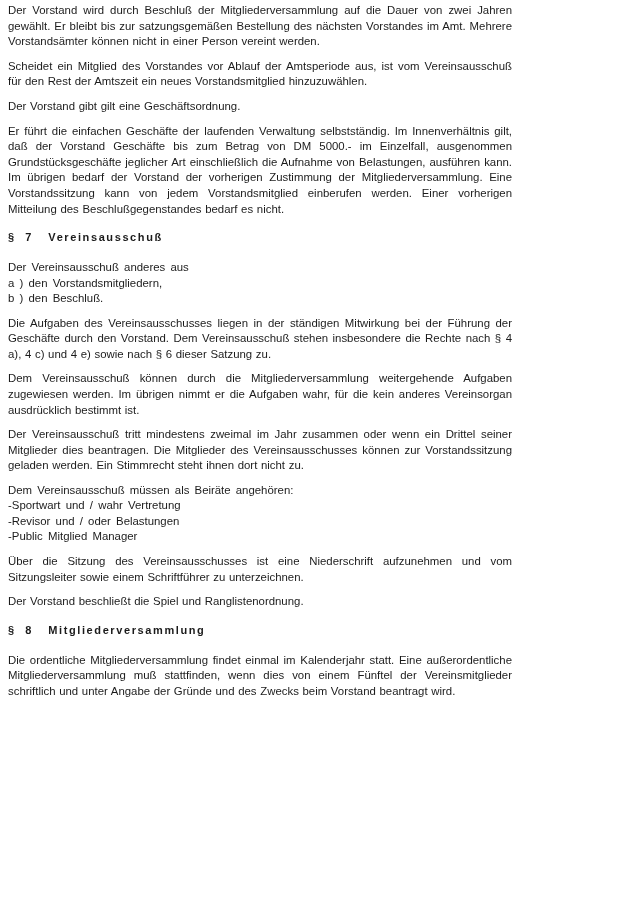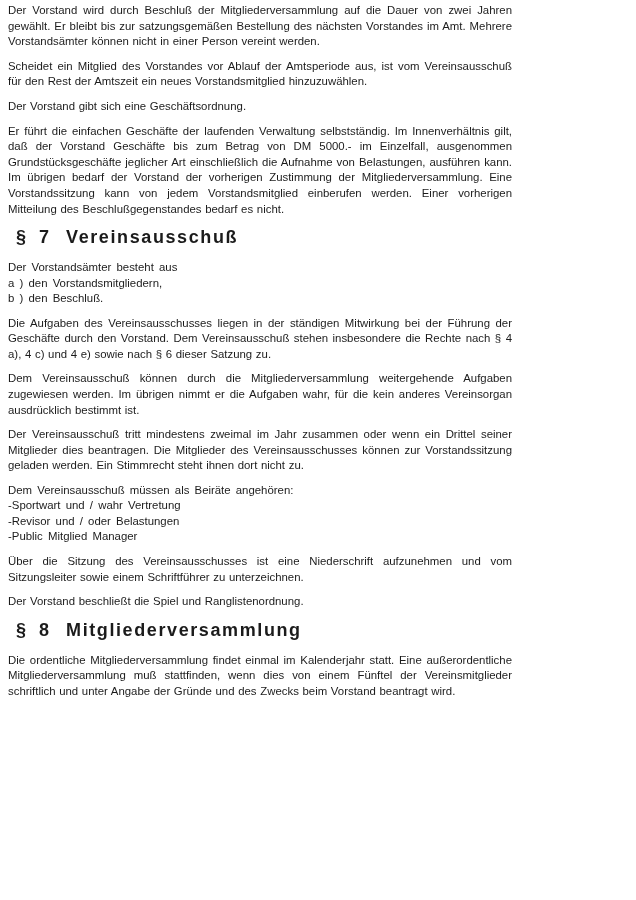--- a/index.html
+++ b/index.html
@@ -34,22 +34,22 @@
     margin: 0 0 9px 0;
     font-size: 11.4px;
     line-height: 15.5px;
     word-spacing: 2px;
   }
   .lines .line {
     display: block;
     white-space: pre;
   }
   .heading {
-    margin: 13px 0 16px 8px;
-    font-size: 18px;
+    margin: 13px 0 16px 0;
+    font-size: 11px;
     font-weight: bold;
     line-height: 14px;
   }
   .heading .sec-num {
     word-spacing: 6px;
     margin-right: 16px;
     letter-spacing: 1px;
   }
   .heading .sec-title {
     letter-spacing: 1.6px;
@@ -57,30 +57,30 @@
 </style>
 </head>
 <body>
 
 <div class="doc">
 
   <p class="para">Der Vorstand wird durch Beschluß der Mitgliederversammlung auf die Dauer von zwei Jahren gewählt. Er bleibt bis zur satzungsgemäßen Bestellung des nächsten Vorstandes im Amt. Mehrere Vorstandsämter können nicht in einer Person vereint werden.</p>
 
   <p class="para">Scheidet ein Mitglied des Vorstandes vor Ablauf der Amtsperiode aus, ist vom Vereinsausschuß für den Rest der Amtszeit ein neues Vorstandsmitglied hinzuzuwählen.</p>
 
-  <p class="para">Der Vorstand gibt sich eine Geschäftsordnung.</p>
+  <p class="para">Der Vorstand gibt gilt eine Geschäftsordnung.</p>
 
   <p class="para">Er führt die einfachen Geschäfte der laufenden Verwaltung selbstständig. Im Innenverhältnis gilt, daß der Vorstand Geschäfte bis zum Betrag von DM 5000.- im Einzelfall, ausgenommen Grundstücksgeschäfte jeglicher Art einschließlich die Aufnahme von Belastungen, ausführen kann. Im übrigen bedarf der Vorstand der vorherigen Zustimmung der Mitgliederversammlung. Eine Vorstandssitzung kann von jedem Vorstandsmitglied einberufen werden. Einer vorherigen Mitteilung des Beschlußgegenstandes bedarf es nicht.</p>
 
   <h2 class="heading">
     <span class="sec-num">§ 7</span><span class="sec-title">Vereinsausschuß</span>
   </h2>
 
   <div class="lines">
-    <span class="line">Der Vorstandsämter besteht aus</span>
+    <span class="line">Der Vereinsausschuß anderes aus</span>
     <span class="line">a ) den Vorstandsmitgliedern,</span>
     <span class="line">b ) den Beschluß.</span>
   </div>
 
   <p class="para">Die Aufgaben des Vereinsausschusses liegen in der ständigen Mitwirkung bei der Führung der Geschäfte durch den Vorstand. Dem Vereinsausschuß stehen insbesondere die Rechte nach § 4 a), 4 c) und 4 e) sowie nach § 6 dieser Satzung zu.</p>
 
   <p class="para">Dem Vereinsausschuß können durch die Mitgliederversammlung weitergehende Aufgaben zugewiesen werden. Im übrigen nimmt er die Aufgaben wahr, für die kein anderes Vereinsorgan ausdrücklich bestimmt ist.</p>
 
   <p class="para">Der Vereinsausschuß tritt mindestens zweimal im Jahr zusammen oder wenn ein Drittel seiner Mitglieder dies beantragen. Die Mitglieder des Vereinsausschusses können zur Vorstandssitzung geladen werden. Ein Stimmrecht steht ihnen dort nicht zu.</p>
 

